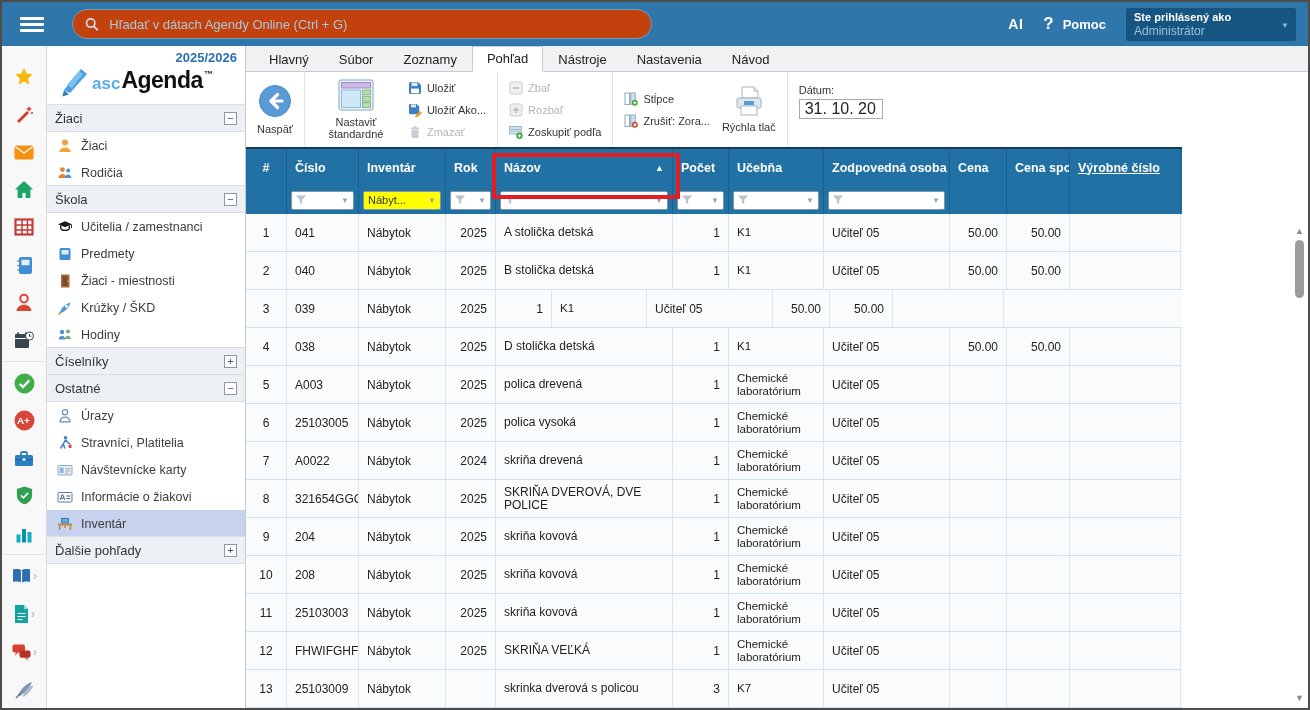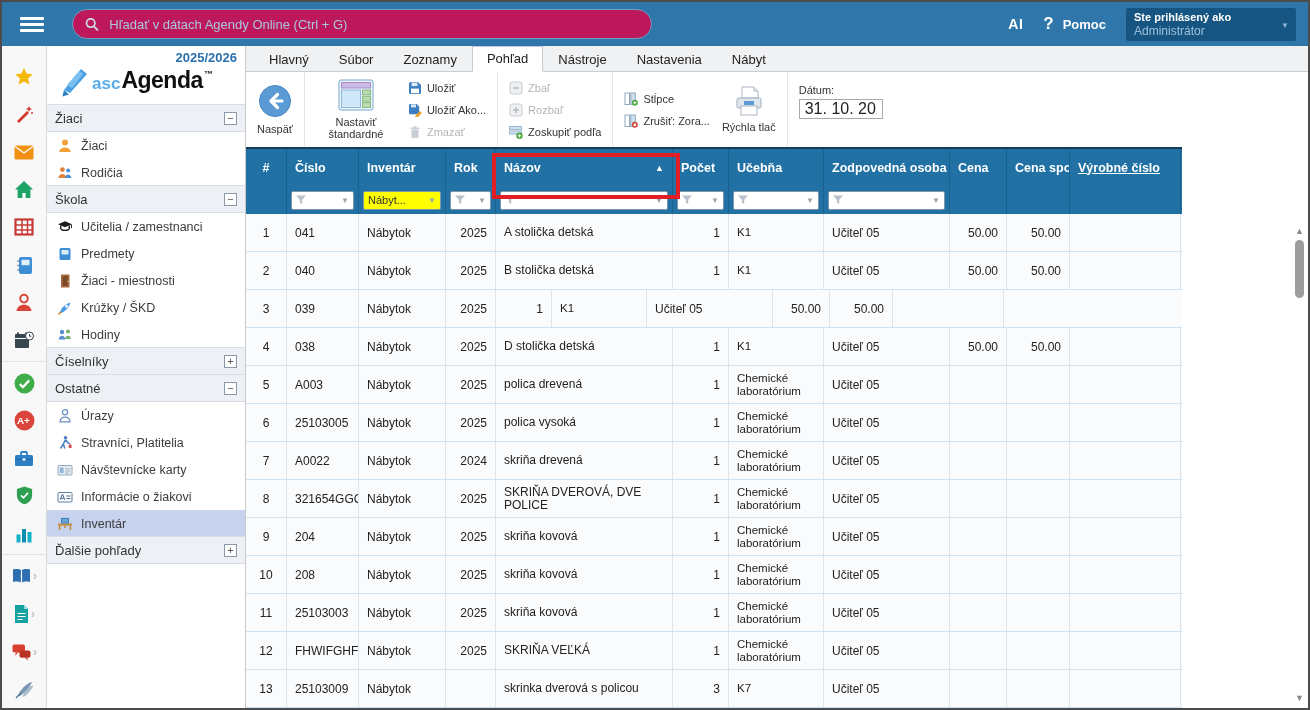--- a/index.html
+++ b/index.html
@@ -4,21 +4,21 @@
 <style>
   html,body{margin:0;padding:0;overflow:hidden}
   body{width:1310px;height:710px;box-sizing:border-box;border:2px solid #4c4c4c;background:#fff;
        font-family:"Liberation Sans",sans-serif;position:relative}
 
   
   .topbar{height:44px;background:#2f77ab;display:flex;align-items:center;padding:0 12px;box-sizing:border-box}
   .burger{width:24px;height:15px;position:relative;margin:0 6px;cursor:pointer}
   .burger b{position:absolute;left:0;width:24px;height:3px;background:#fff;border-radius:1px}
   .burger b:nth-child(1){top:0}.burger b:nth-child(2){top:6px}.burger b:nth-child(3){top:12px}
-  .search{flex:0 0 580px;height:30px;margin-left:22px;background:#be185d;border:1px solid #6e9dc0;
+  .search{flex:0 0 580px;height:30px;margin-left:22px;background:#c2410c;border:1px solid #6e9dc0;
           border-radius:15px;display:flex;align-items:center;padding:0 12px;gap:8px;box-sizing:border-box}
   .search input{background:transparent;border:none;outline:none;color:#d6e6f2;font-size:13px;width:100%}
   .search input::placeholder{color:#a9c8dd}
   .top-right{margin-left:auto;display:flex;align-items:center;gap:20px;color:#fff}
   .ai{font-weight:bold;font-size:14px;letter-spacing:.5px}
   .help{display:flex;align-items:center;gap:9px;font-weight:bold;font-size:13px}
   .qmark{font-size:17px;font-weight:bold}
   .login{width:170px;height:33px;background:#165581;border-radius:2px;padding:3px 20px 3px 8px;
          box-sizing:border-box;position:relative;cursor:pointer}
   .login .l1{font-size:11px;font-weight:bold;color:#fff;line-height:13px}
@@ -419,21 +419,21 @@
   </div>
 
   <div class="content">
     <div class="tabs" id="tabs">
         <div class="tab">Hlavný</div>
         <div class="tab">Súbor</div>
         <div class="tab">Zoznamy</div>
         <div class="tab active">Pohľad</div>
         <div class="tab">Nástroje</div>
         <div class="tab">Nastavenia</div>
-        <div class="tab">Nábyt</div>
+        <div class="tab">Návod</div>
       </div>
 
     <div class="toolbar">
       <div class="tgroup">
         <div class="bigbtn">
           <svg width="34" height="34" viewBox="0 0 34 34">
             <circle cx="17" cy="17" r="15.5" fill="#5b9bd5" stroke="#4a8ac2"></circle>
             <path d="M19.5 10.5 L13 17 L19.5 23.5" stroke="#fff" stroke-width="3.2" fill="none" stroke-linecap="round" stroke-linejoin="round"></path>
             <path d="M13.5 17 H24" stroke="#fff" stroke-width="3.2" stroke-linecap="round"></path>
           </svg>

